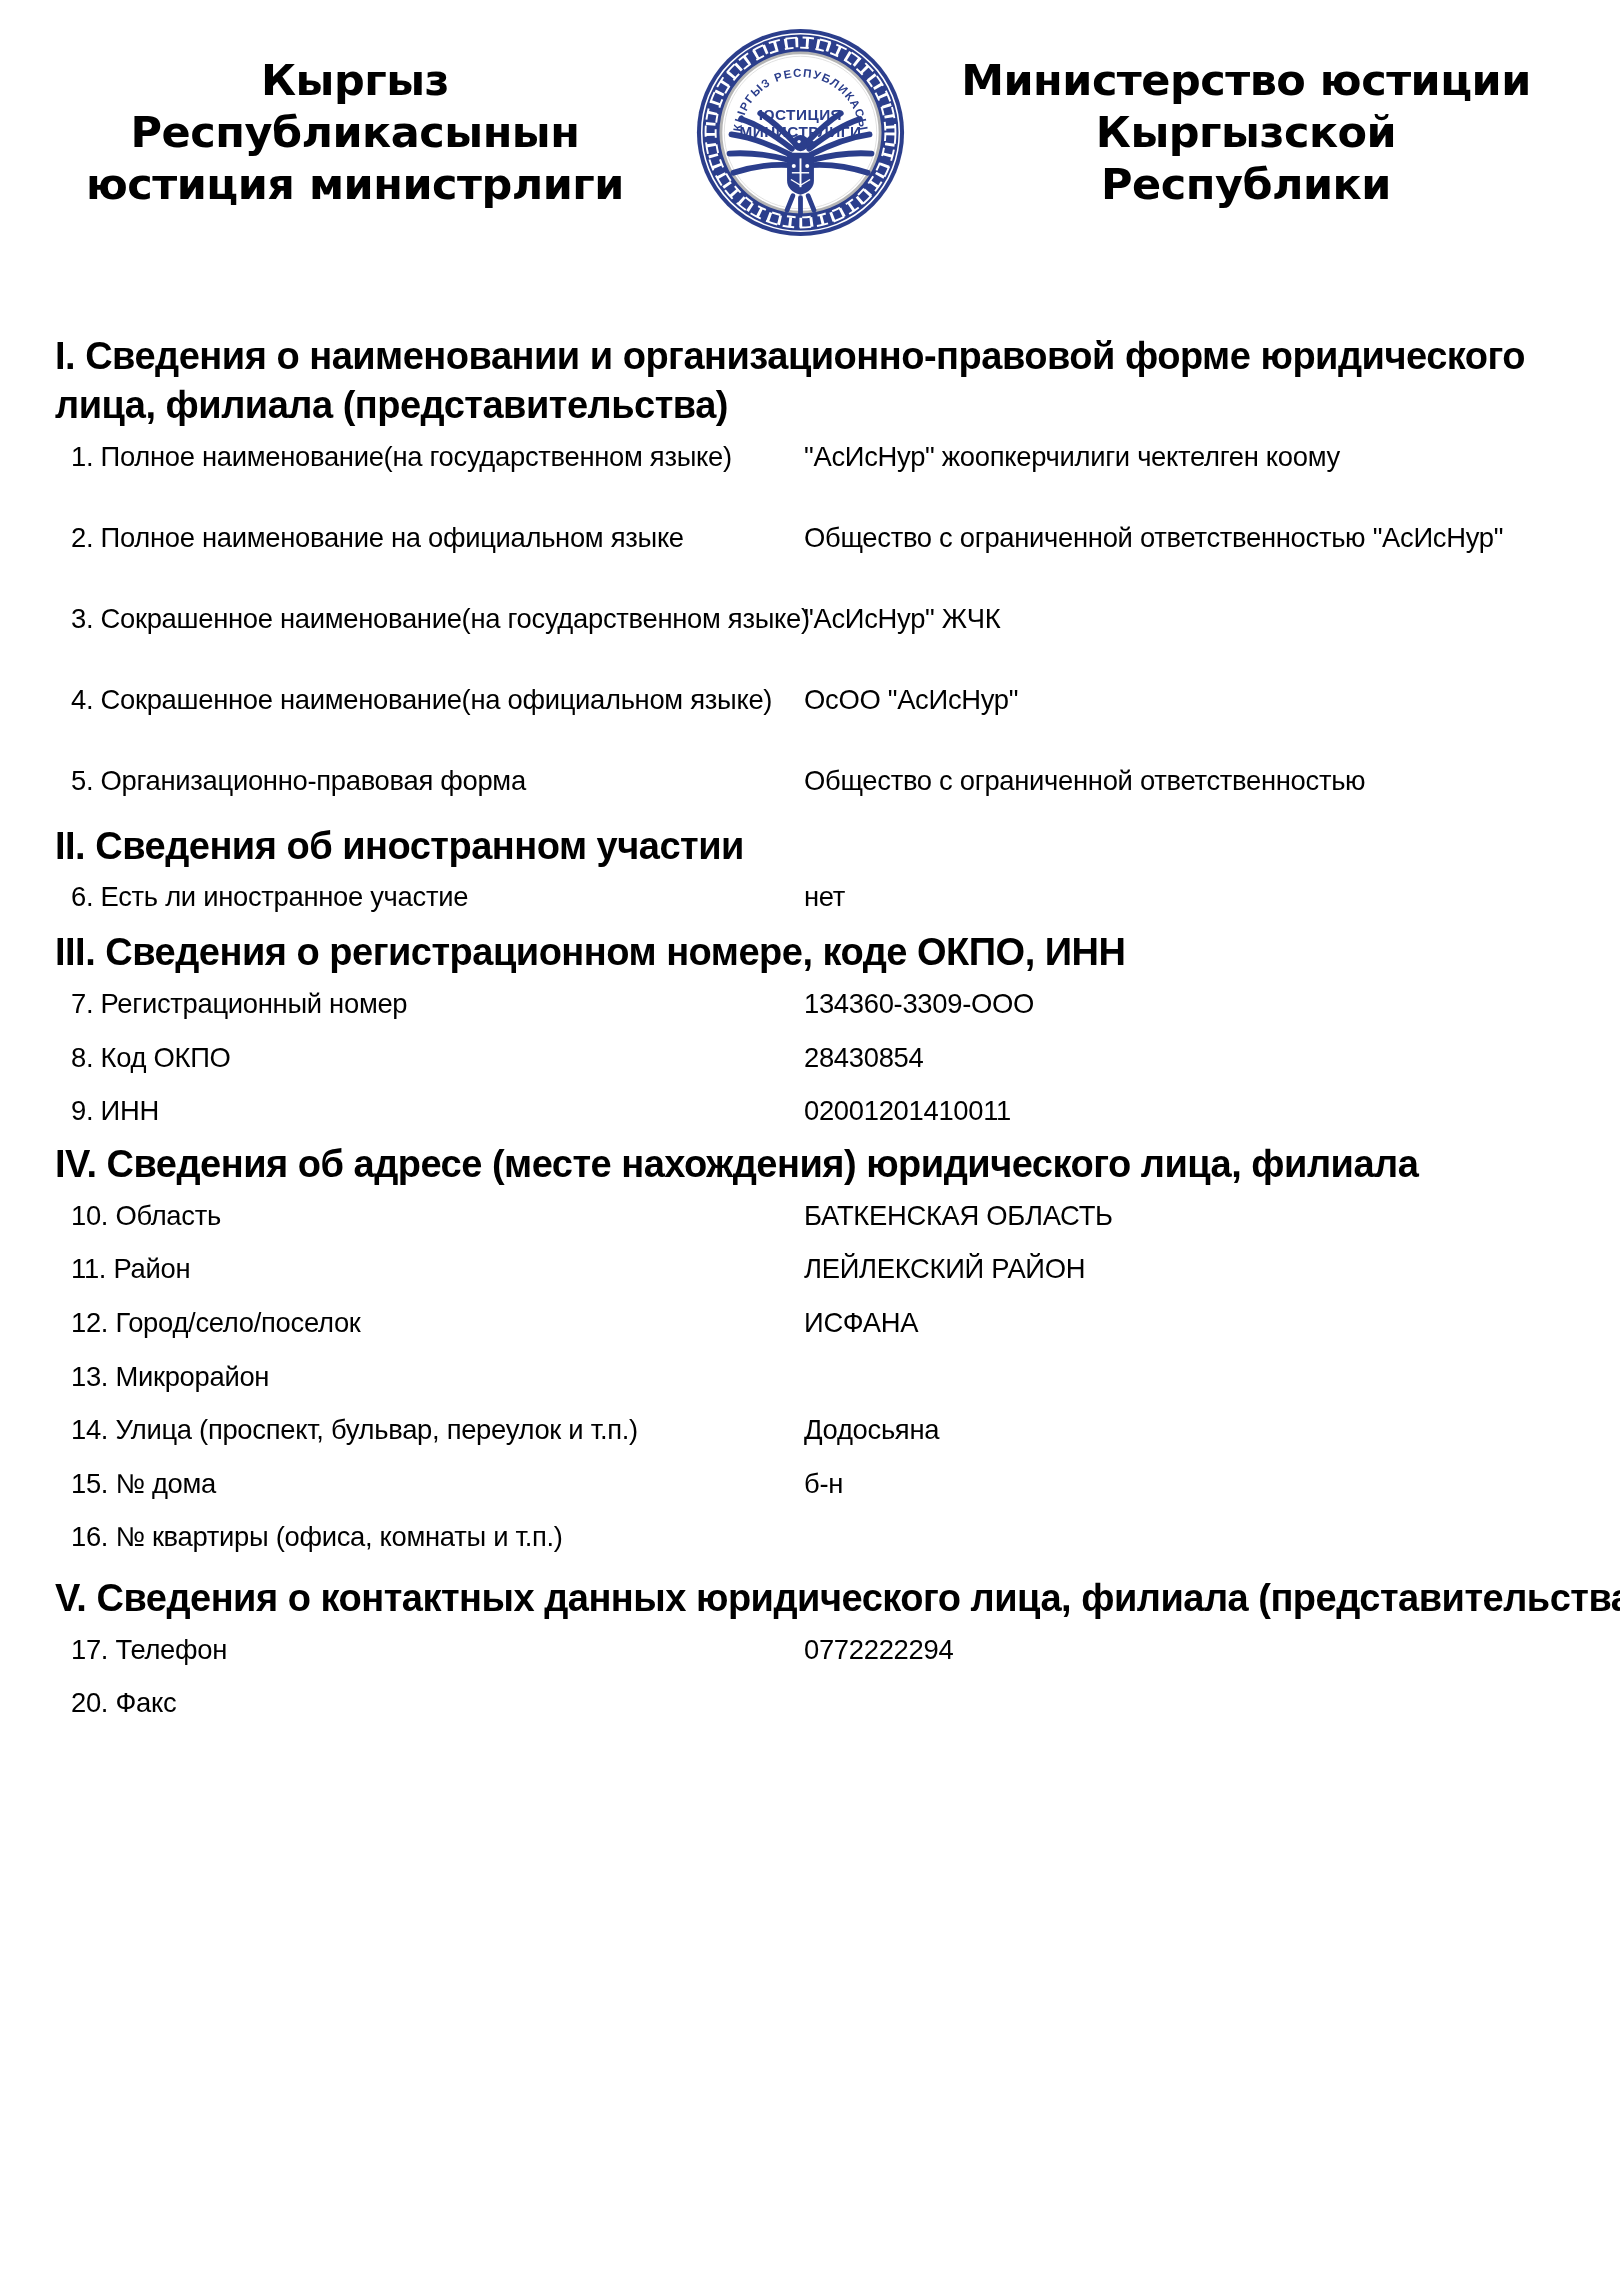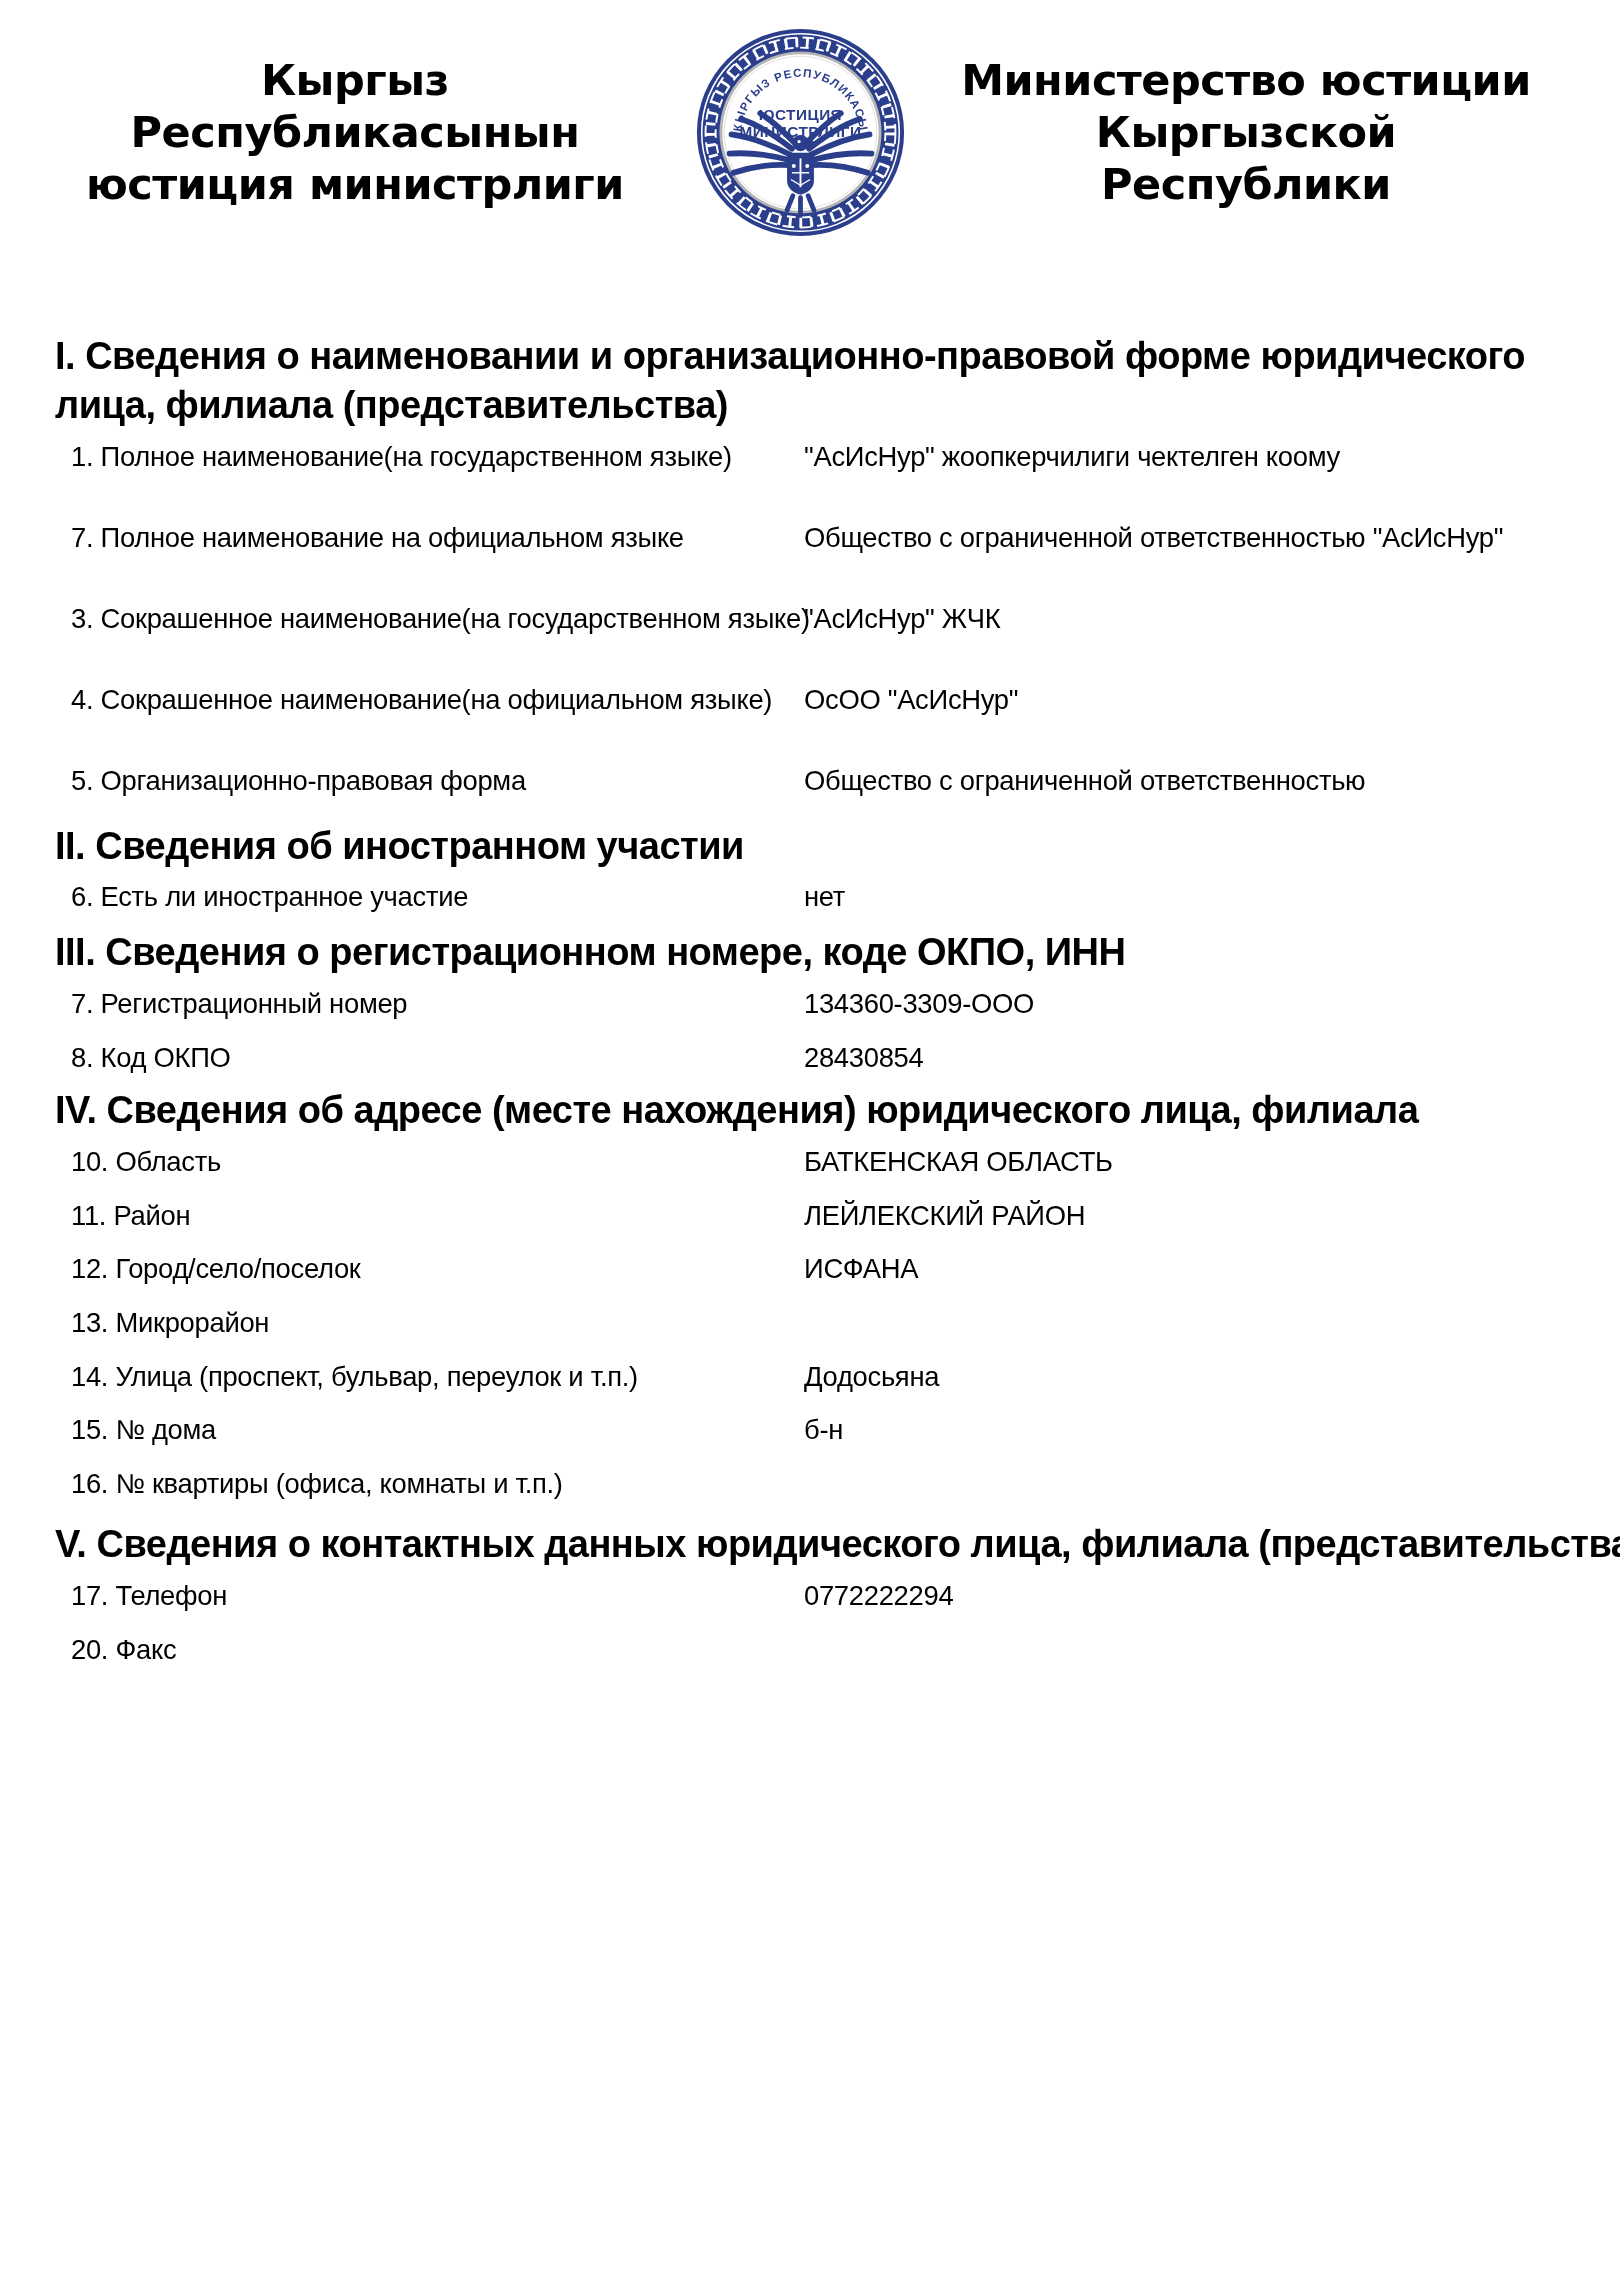--- a/index.html
+++ b/index.html
@@ -148,21 +148,21 @@
     </div>
   </div>
 
   <section class="sec-loose">
     <h2 class="section-title st-1">I. Сведения о наименовании и организационно-правовой форме юридического лица, филиала (представительства)</h2>
     <div class="row">
       <span class="label">1. Полное наименование(на государственном языке)</span>
       <span class="value">"АсИсНур" жоопкерчилиги чектелген коому</span>
     </div>
     <div class="row">
-      <span class="label">7. Полное наименование на официальном языке</span>
+      <span class="label">2. Полное наименование на официальном языке</span>
       <span class="value">Общество с ограниченной ответственностью "АсИсНур"</span>
     </div>
     <div class="row">
       <span class="label">3. Сокрашенное наименование(на государственном языке)</span>
       <span class="value">"АсИсНур" ЖЧК</span>
     </div>
     <div class="row">
       <span class="label">4. Сокрашенное наименование(на официальном языке)</span>
       <span class="value">ОсОО "АсИсНур"</span>
     </div>
@@ -182,20 +182,24 @@
 
   <section>
     <h2 class="section-title st-3">III. Сведения о регистрационном номере, коде ОКПО, ИНН</h2>
     <div class="row">
       <span class="label">7. Регистрационный номер</span>
       <span class="value">134360-3309-ООО</span>
     </div>
     <div class="row">
       <span class="label">8. Код ОКПО</span>
       <span class="value">28430854</span>
+    </div>
+    <div class="row">
+      <span class="label">9. ИНН</span>
+      <span class="value">02001201410011</span>
     </div>
   </section>
 
   <section>
     <h2 class="section-title st-4">IV. Сведения об адресе (месте нахождения) юридического лица, филиала</h2>
     <div class="row">
       <span class="label">10. Область</span>
       <span class="value">БАТКЕНСКАЯ ОБЛАСТЬ</span>
     </div>
     <div class="row">

